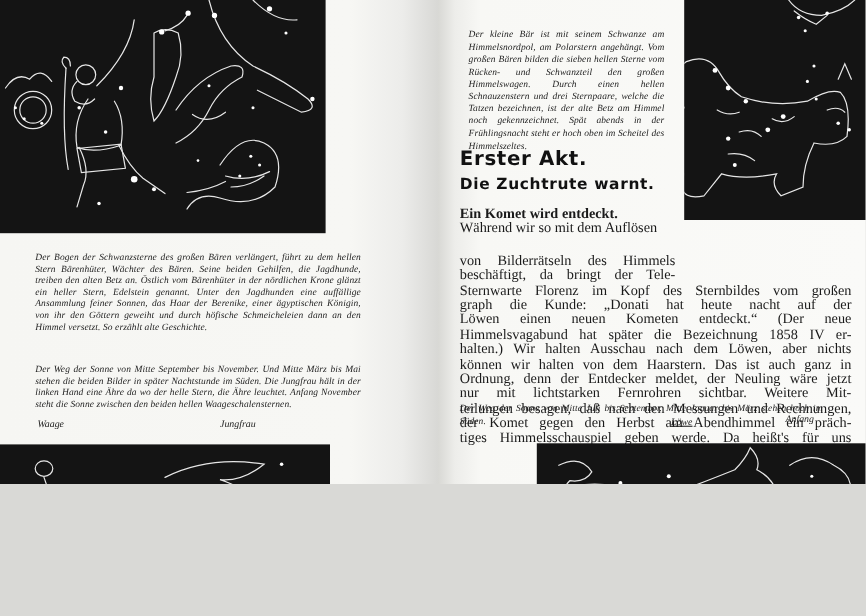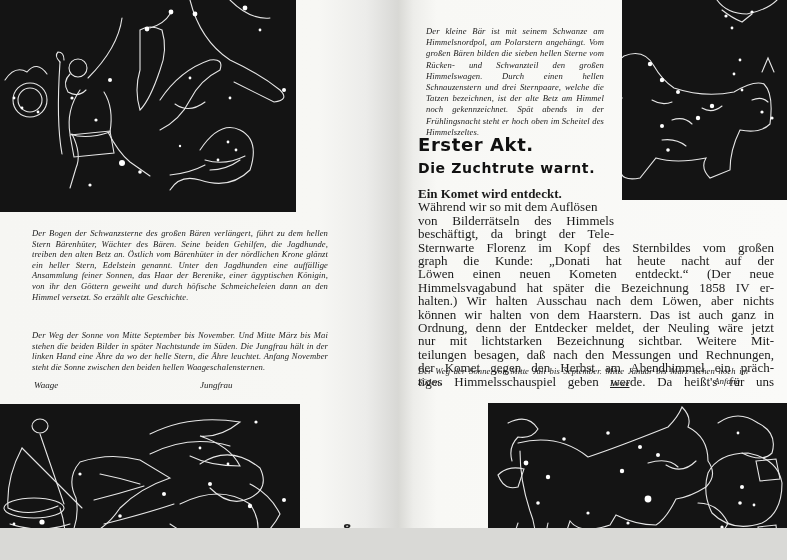--- a/index.html
+++ b/index.html
@@ -1,17 +1,17 @@
 <!DOCTYPE html>
 <html><head>
 <meta charset="utf-8">
 <style>
   html,body{margin:0;padding:0;}
   body{width:787px;height:560px;overflow:hidden;background:#d9d9d6;position:relative;font-family:"DejaVu Serif",serif;}
-  .page{position:absolute;top:0;height:528px;overflow:hidden;}
+  .page{position:absolute;top:0;height:440px;overflow:hidden;}
   .page-left{left:0;width:398px;background:linear-gradient(90deg,#f6f6f3 0%,#f7f7f4 80%,#ececea 92%,#d8d8d5 100%);}
   .page-right{left:398px;width:389px;background:linear-gradient(90deg,#d8d8d4 0%,#ededea 4%,#f8f8f5 10%,#fafaf8 100%);}
   .plate{position:absolute;background:#141414;overflow:hidden;}
   .plate svg{width:100%;height:100%;display:block;}
   .caption{position:absolute;font-family:"Liberation Serif",serif;font-style:italic;color:#222;letter-spacing:0.1px;}
   .cap-small{font-size:8.6px;line-height:10.6px;text-align:justify;}
   .label{position:absolute;font-family:"Liberation Serif",serif;font-style:italic;font-size:9px;color:#222;}
   .heading{position:absolute;font-family:"DejaVu Sans",sans-serif;font-weight:bold;color:#111;letter-spacing:0.6px;}
   .body-text{position:absolute;font-family:"Liberation Serif",serif;font-size:13px;line-height:13.4px;color:#1a1a1a;text-align:justify;}
   .body-text p{margin:0;}
@@ -170,30 +170,30 @@
       </g>
     </svg>
   </div>
 
   <div class="heading" style="left:20px;top:134px;font-size:18px;">Erster Akt.</div>
   <div class="heading" style="left:20px;top:160px;font-size:14px;">Die Zuchtrute warnt.</div>
 
   <div class="body-text" style="left:20px;top:187px;width:356px;">
     <p class="subhead">Ein Komet wird entdeckt.</p>
     <p style="width:196px;">Während wir so mit dem Auflösen</p>
-    <p style="width:196px;text-align-last:justify;">von Bilderrätseln des Himmels</p>
+    <p style="width:196px;text-align-last:justify;margin-top:16px;">von Bilderrätseln des Himmels</p>
     <p style="width:196px;text-align-last:justify;">beschäftigt, da bringt der Tele-</p>
     <p style="text-align-last:justify;">Sternwarte Florenz im Kopf des Sternbildes vom großen</p>
     <p style="text-align-last:justify;">graph die Kunde: „Donati hat heute nacht auf der</p>
     <p style="text-align-last:justify;">Löwen einen neuen Kometen entdeckt.“ (Der neue</p>
     <p style="text-align-last:justify;">Himmelsvagabund hat später die Bezeichnung 1858 IV er-</p>
     <p style="text-align-last:justify;">halten.) Wir halten Ausschau nach dem Löwen, aber nichts</p>
     <p style="text-align-last:justify;">können wir halten von dem Haarstern. Das ist auch ganz in</p>
     <p style="text-align-last:justify;">Ordnung, denn der Entdecker meldet, der Neuling wäre jetzt</p>
-    <p style="text-align-last:justify;">nur mit lichtstarken Bezeichnung sichtbar. Weitere Mit-</p>
+    <p style="text-align-last:justify;">nur mit lichtstarken Fernrohren sichtbar. Weitere Mit-</p>
     <p style="text-align-last:justify;">teilungen besagen, daß nach den Messungen und Rechnungen,</p>
     <p style="text-align-last:justify;">der Komet gegen den Herbst am Abendhimmel ein präch-</p>
     <p style="text-align-last:justify;">tiges Himmelsschauspiel geben werde. Da heißt's für uns</p>
   </div>
 
   <div class="caption cap-small" style="left:20px;top:366px;width:330px;">Der Weg der Sonne von Mitte Juli bis September. Mitte Januar bis März stehen hoch im Süden.</div>
 
   <span class="label" style="left:212px;top:378px;text-decoration:underline;">Löwe</span>
   <span class="label" style="left:316px;top:376px;">Anfang</span>
 

